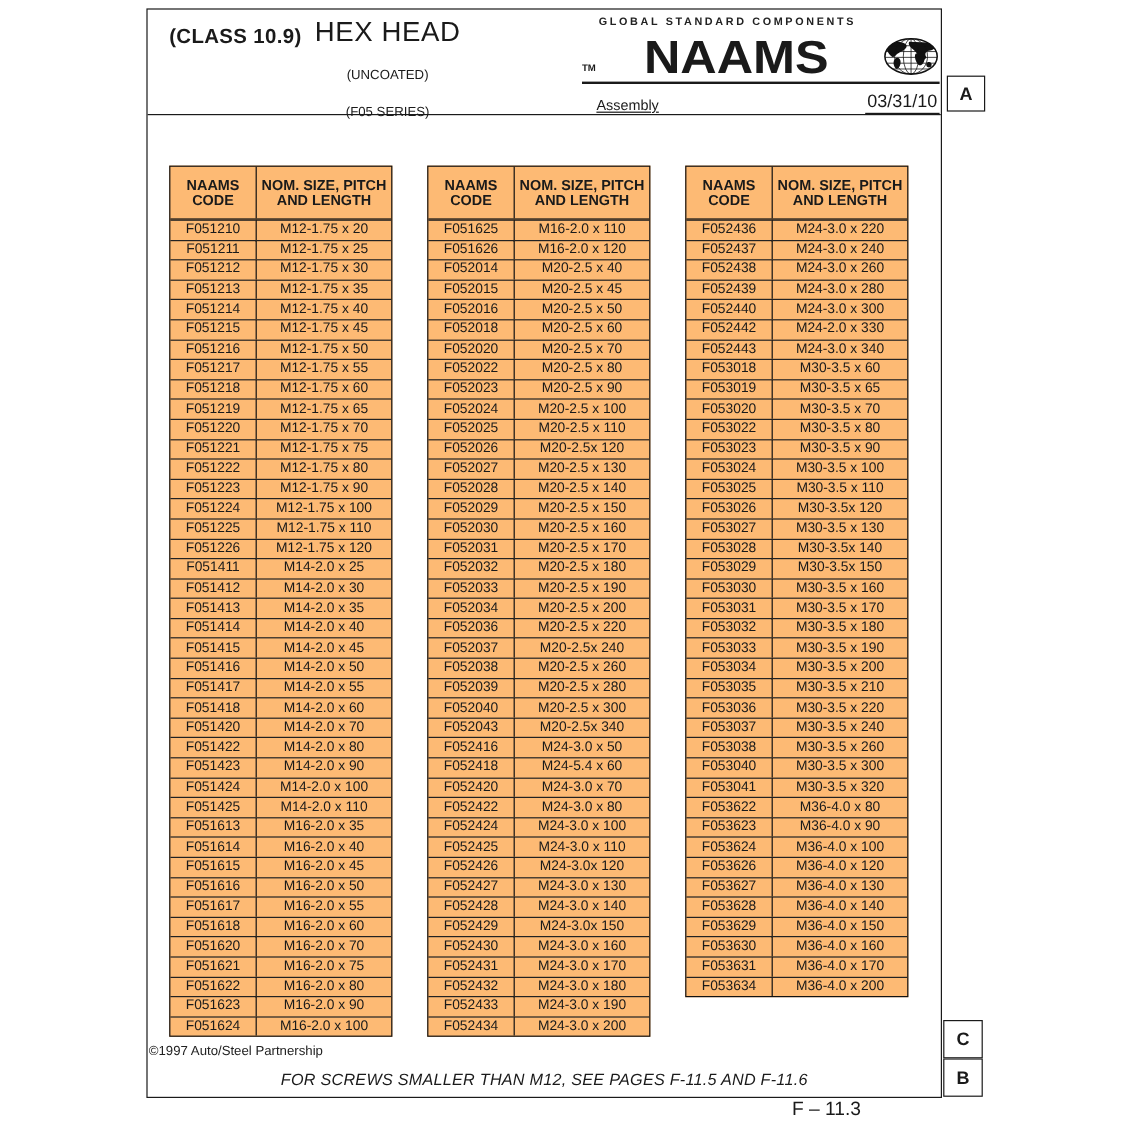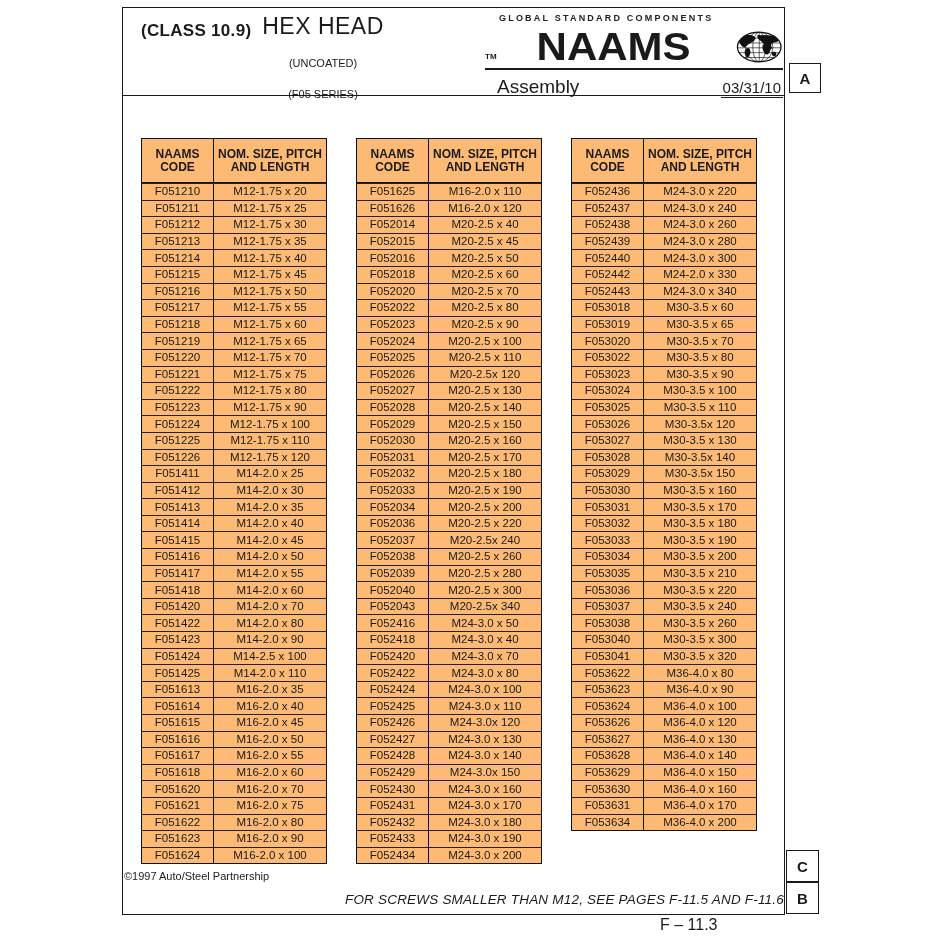--- a/index.html
+++ b/index.html
@@ -35,21 +35,21 @@
   .tm { font-size:8px; font-weight:bold; line-height:10px; margin-bottom:4px; }
   .brand {
     font-size:42px; font-weight:900; letter-spacing:0px; line-height:40px;
     transform:scaleY(.92); transform-origin:bottom left;
   }
   .globe { margin-left:4px; margin-bottom:1px; }
   .logo-rule { border-top:2.2px solid #1a1a1a; margin-top:2px; }
   .assembly-row {
     display:flex; justify-content:space-between; align-items:flex-end; margin-top:6px;
   }
-  .assembly { font-size:19px; padding-left:12px; }
+  .assembly { font-size:12px; padding-left:12px;text-decoration:underline; }
   .date { font-size:15px; border-bottom:1.6px solid #1a1a1a; padding:0 2px 1px 2px; }
 
   
   .tag {
     position:absolute; background:#fff; border:1.6px solid #1a1a1a;
     display:flex; align-items:center; justify-content:center;
     font-weight:bold; font-size:15px;
   }
   .tag-a { left:789px; top:63px;  width:32px; height:30px; }
   .tag-c { left:786px; top:850px; width:33px; height:32px; }
@@ -77,21 +77,21 @@
   .tr { display:grid; grid-template-columns:72px 1fr; height:16.6px; }
   .tr .td {
     border-top:1px solid #222; font-size:11.5px; line-height:15px;
     display:flex; align-items:center; justify-content:center;
     white-space:nowrap; overflow:hidden;
   }
   .tr .td:first-child { border-right:1.5px solid #111; }
   .tr:first-of-type .td { border-top:none; }
 
   .footer-note {
-    position:absolute; left:0; bottom:7px; width:100%; text-align:right;
+    position:absolute; left:0; bottom:7px; width:100%; text-align:center;
     font-style:italic; font-size:13.5px; letter-spacing:.2px;
   }
 
   .copyright {
     position:absolute; left:124px; top:870px; font-size:11px; color:#222;
   }
   .page-number {
     position:absolute; left:660px; top:916px; width:125px; 
     font-size:16px;
   }
@@ -263,21 +263,21 @@
           <div class="tr">
             <div class="td">F051422</div>
             <div class="td">M14-2.0 x 80</div>
           </div>
           <div class="tr">
             <div class="td">F051423</div>
             <div class="td">M14-2.0 x 90</div>
           </div>
           <div class="tr">
             <div class="td">F051424</div>
-            <div class="td">M14-2.5 x 100</div>
+            <div class="td">M14-2.0 x 100</div>
           </div>
           <div class="tr">
             <div class="td">F051425</div>
             <div class="td">M14-2.0 x 110</div>
           </div>
           <div class="tr">
             <div class="td">F051613</div>
             <div class="td">M16-2.0 x 35</div>
           </div>
           <div class="tr">
@@ -429,21 +429,21 @@
           <div class="tr">
             <div class="td">F052043</div>
             <div class="td">M20-2.5x 340</div>
           </div>
           <div class="tr">
             <div class="td">F052416</div>
             <div class="td">M24-3.0 x 50</div>
           </div>
           <div class="tr">
             <div class="td">F052418</div>
-            <div class="td">M24-3.0 x 40</div>
+            <div class="td">M24-5.4 x 60</div>
           </div>
           <div class="tr">
             <div class="td">F052420</div>
             <div class="td">M24-3.0 x 70</div>
           </div>
           <div class="tr">
             <div class="td">F052422</div>
             <div class="td">M24-3.0 x 80</div>
           </div>
           <div class="tr">

